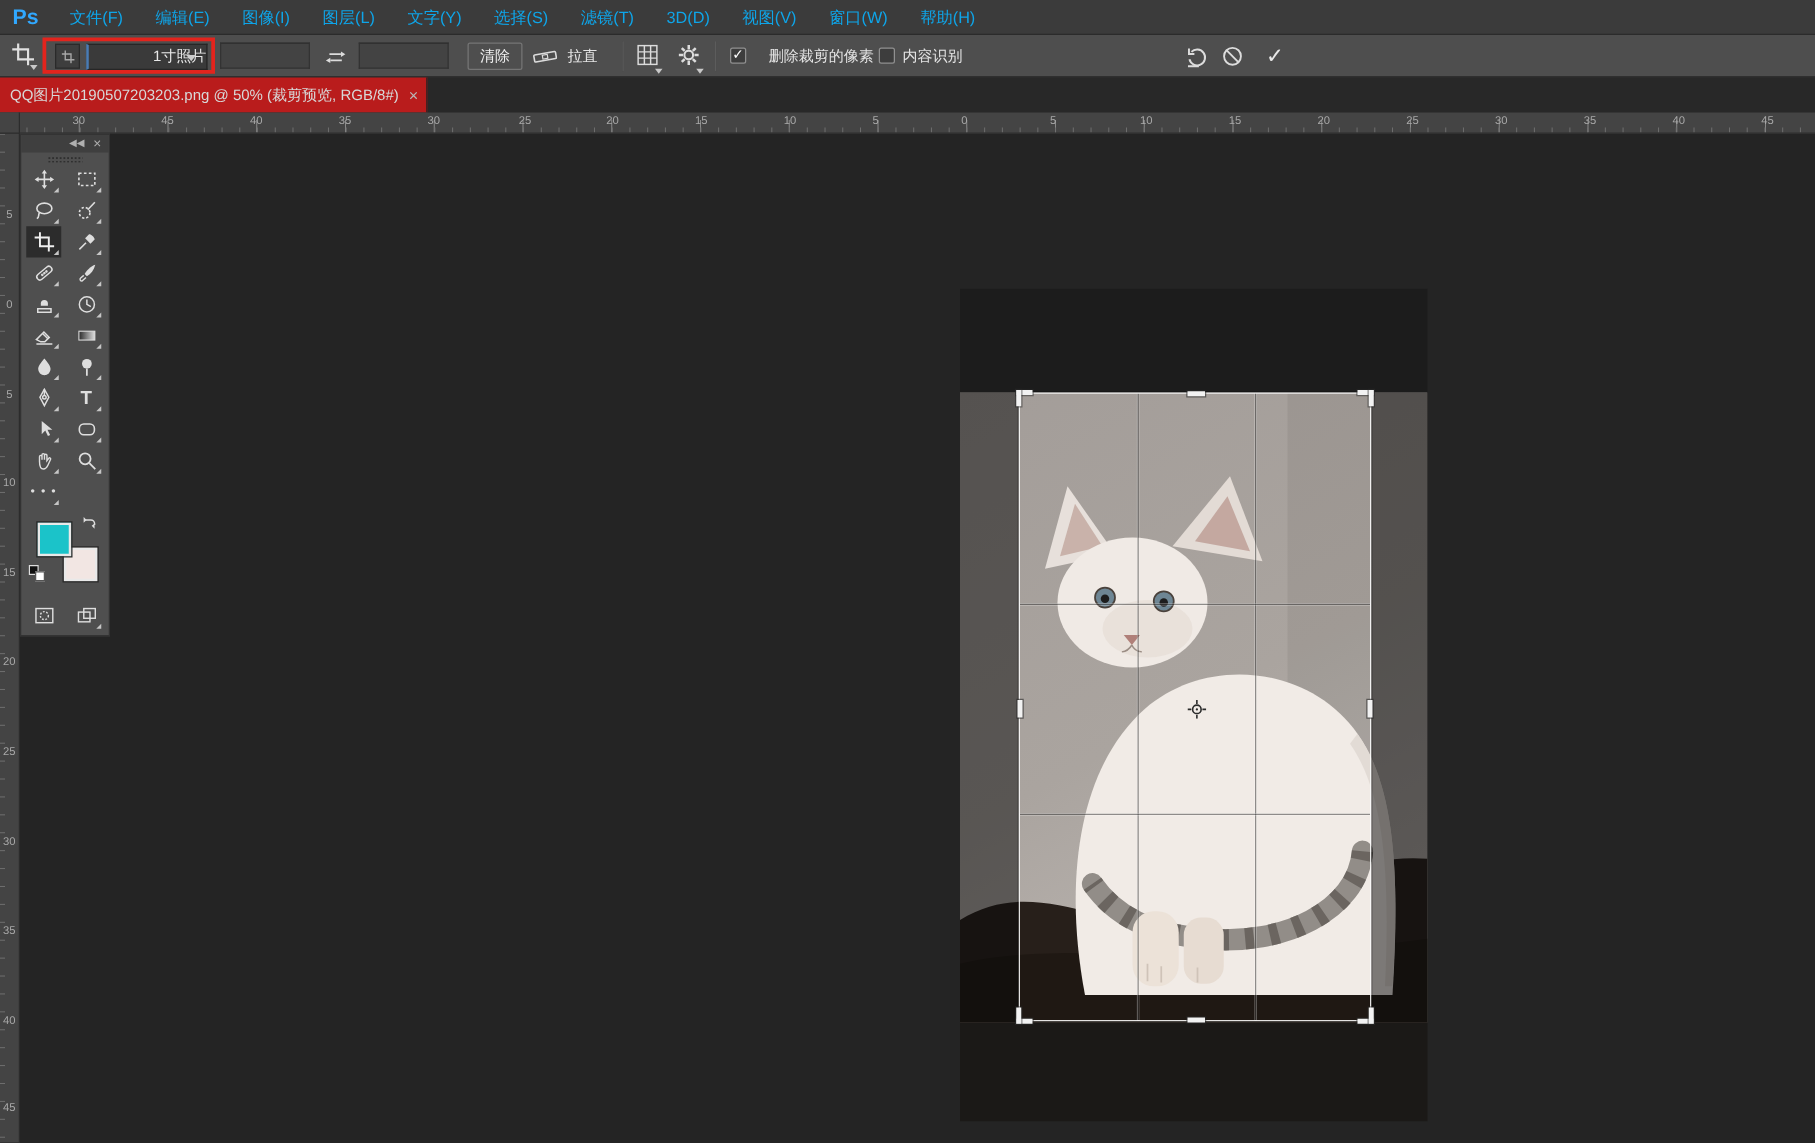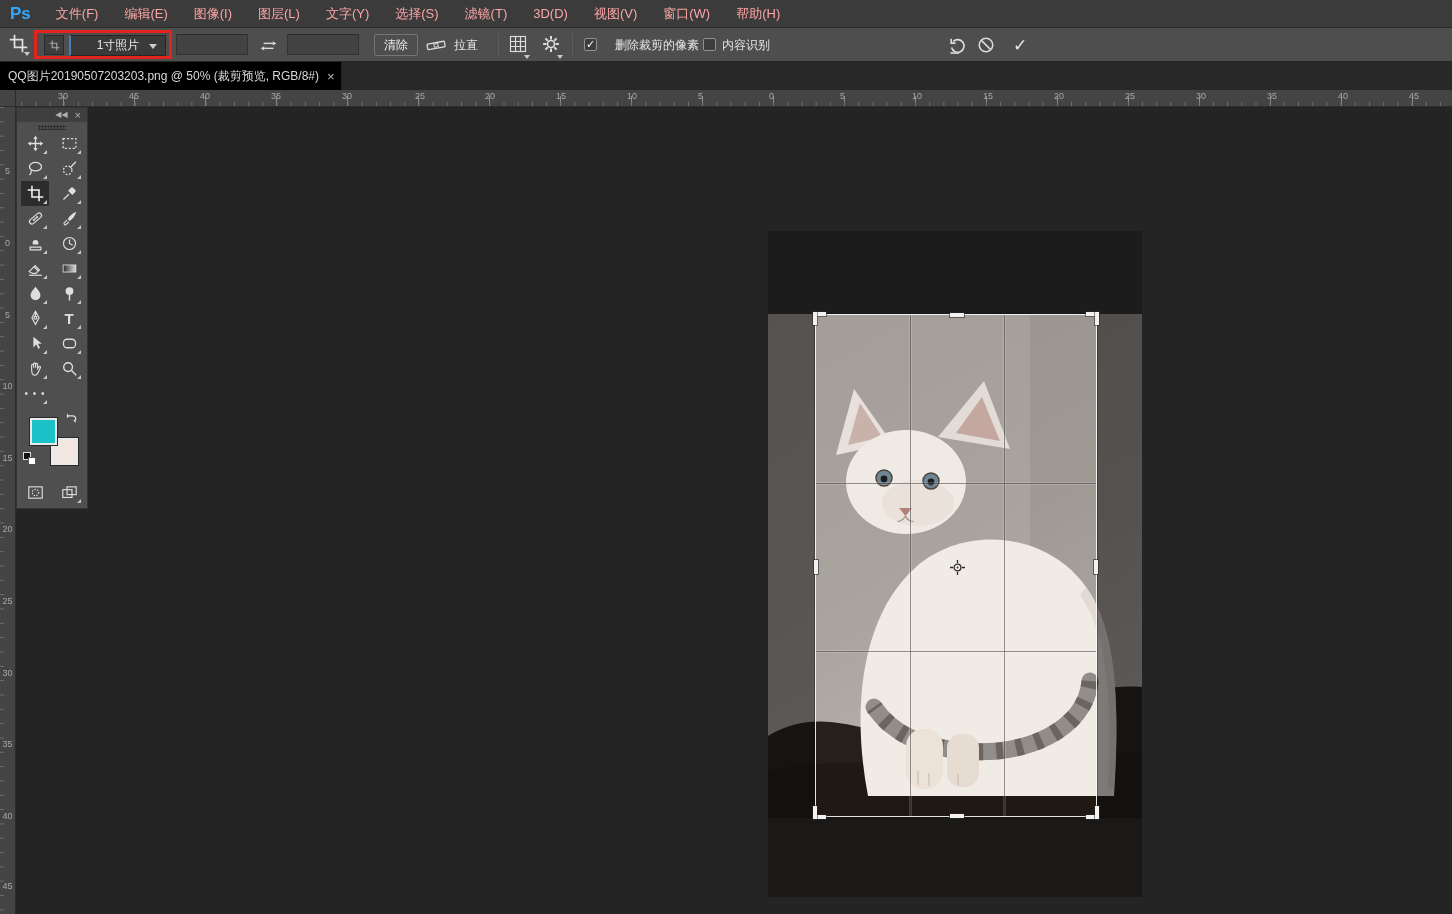--- a/index.html
+++ b/index.html
@@ -3,38 +3,38 @@
 <meta charset="utf-8">
 <style>
   * { margin:0; padding:0; box-sizing:border-box; }
   html,body { width:1452px; height:914px; overflow:hidden; background:#242424;
     font-family:"Liberation Sans","DejaVu Sans",sans-serif; }
 
   
   #menubar { position:absolute; left:0; top:0; width:1452px; height:28px;
     background:#3b3b3b; display:flex; align-items:center; border-bottom:1px solid #2b2b2b; }
   #ps-logo { font-size:17px; font-weight:bold; padding:0 12px 0 10px; letter-spacing:0; }
-  .menu-item { font-size:13px; color:#fca5a5; padding:0 13px; height:28px;
+  .menu-item { font-size:13px; color:#0ea5e9; padding:0 13px; height:28px;
     display:flex; align-items:center; cursor:default; }
 
   
   #optionsbar { position:absolute; left:0; top:28px; width:1452px; height:34px;
     background:#4e4e4e; border-bottom:1px solid #262626; }
   #optionsbar svg { display:block; }
   .opt { position:absolute; }
   #crop-indicator { left:9px; top:6px; }
   .mini-chev { width:0; height:0; border-left:3.5px solid transparent;
     border-right:3.5px solid transparent; border-top:4px solid #c9c9c9; }
   #indicator-chev { left:24px; top:24px; }
   #highlight-box { left:34px; top:2px; width:138px; height:29px; border:3px solid #e3241d; z-index:40; }
   #preset-swatch { left:44px; top:7px; width:20px; height:20px; background:#3e3e3e;
     border:1px solid #2a2a2a; display:flex; align-items:center; justify-content:center; }
   #preset-dropdown { left:69px; top:7px; width:97px; height:21px; background:#3a3a3a;
     border:1px solid #262626; border-left:2px solid #4a7cb5; color:#e8e8e8; font-size:12px;
-    display:flex; align-items:center; justify-content:center; gap:14px; }
+    display:flex; align-items:center; justify-content:flex-end; gap:14px; }
   #preset-chev { width:0; height:0; border-left:4px solid transparent; border-right:4px solid transparent;
     border-top:5px solid #cccccc; position:absolute; right:8px; top:8px; }
   .opt-field { top:6px; width:72px; height:21px; background:#434343; border:1px solid #333;
     border-top-color:#2c2c2c; color:#e8e8e8; font-size:12px; padding:0 5px; }
   #field-w { left:176px; } #field-h { left:287px; }
   #swap-btn { left:257px; top:6px; width:22px; height:22px; display:flex; align-items:center; justify-content:center; }
   #clear-btn { left:374px; top:6px; height:22px; padding:0 9px; background:#4e4e4e;
     border:1px solid #757575; border-radius:2px; color:#f0f0f0; font-size:12px;
     display:flex; align-items:center; }
   #straighten-btn { left:426px; top:5px; height:24px; display:flex; align-items:center; gap:8px; color:#e4e4e4; font-size:12px; }
@@ -45,21 +45,21 @@
     border-radius:2px; color:#ffffff; font-size:11px; line-height:11px; text-align:center; }
   #cb1 { left:584px; top:10px; } #cb2 { left:703px; top:10px; }
   .cb-label { top:9px; color:#e4e4e4; font-size:12px; }
   #cb1-label { left:603px;margin-left:12px; } #cb2-label { left:722px; }
   .commit-group { top:5px; width:24px; height:24px; display:flex; align-items:center; justify-content:center; }
   #reset-btn { left:945px; } #cancel-btn { left:974px; } #commit-btn { left:1008px; }
   #commit-btn span { color:#e8e8e8; font-size:17px; }
 
   
   #tabbar { position:absolute; left:0; top:62px; width:1452px; height:28px; background:#282828; }
-  #doc-tab { position:absolute; left:0; top:0; width:342px; height:28px; background:#000000;
+  #doc-tab { position:absolute; left:0; top:0; width:342px; height:28px; background:#b91c1c;
     border-right:1px solid #222; display:flex; align-items:center; padding:0 8px; gap:8px; }
   #doc-tab .title { color:#d8d8d8; font-size:12px; white-space:nowrap; }
   #doc-tab .close { color:#b8b8b8; font-size:13px; cursor:default; }
 
   
   #hruler { position:absolute; left:0; top:90px; width:1452px; height:17px; background:#444;
     border-bottom:1px solid #2c2c2c;
     background-image:
       repeating-linear-gradient(to right,#6e6e6e 0 1px,transparent 1px 14.2px),
       repeating-linear-gradient(to right,#8a8a8a 0 1px,transparent 1px 71px);

